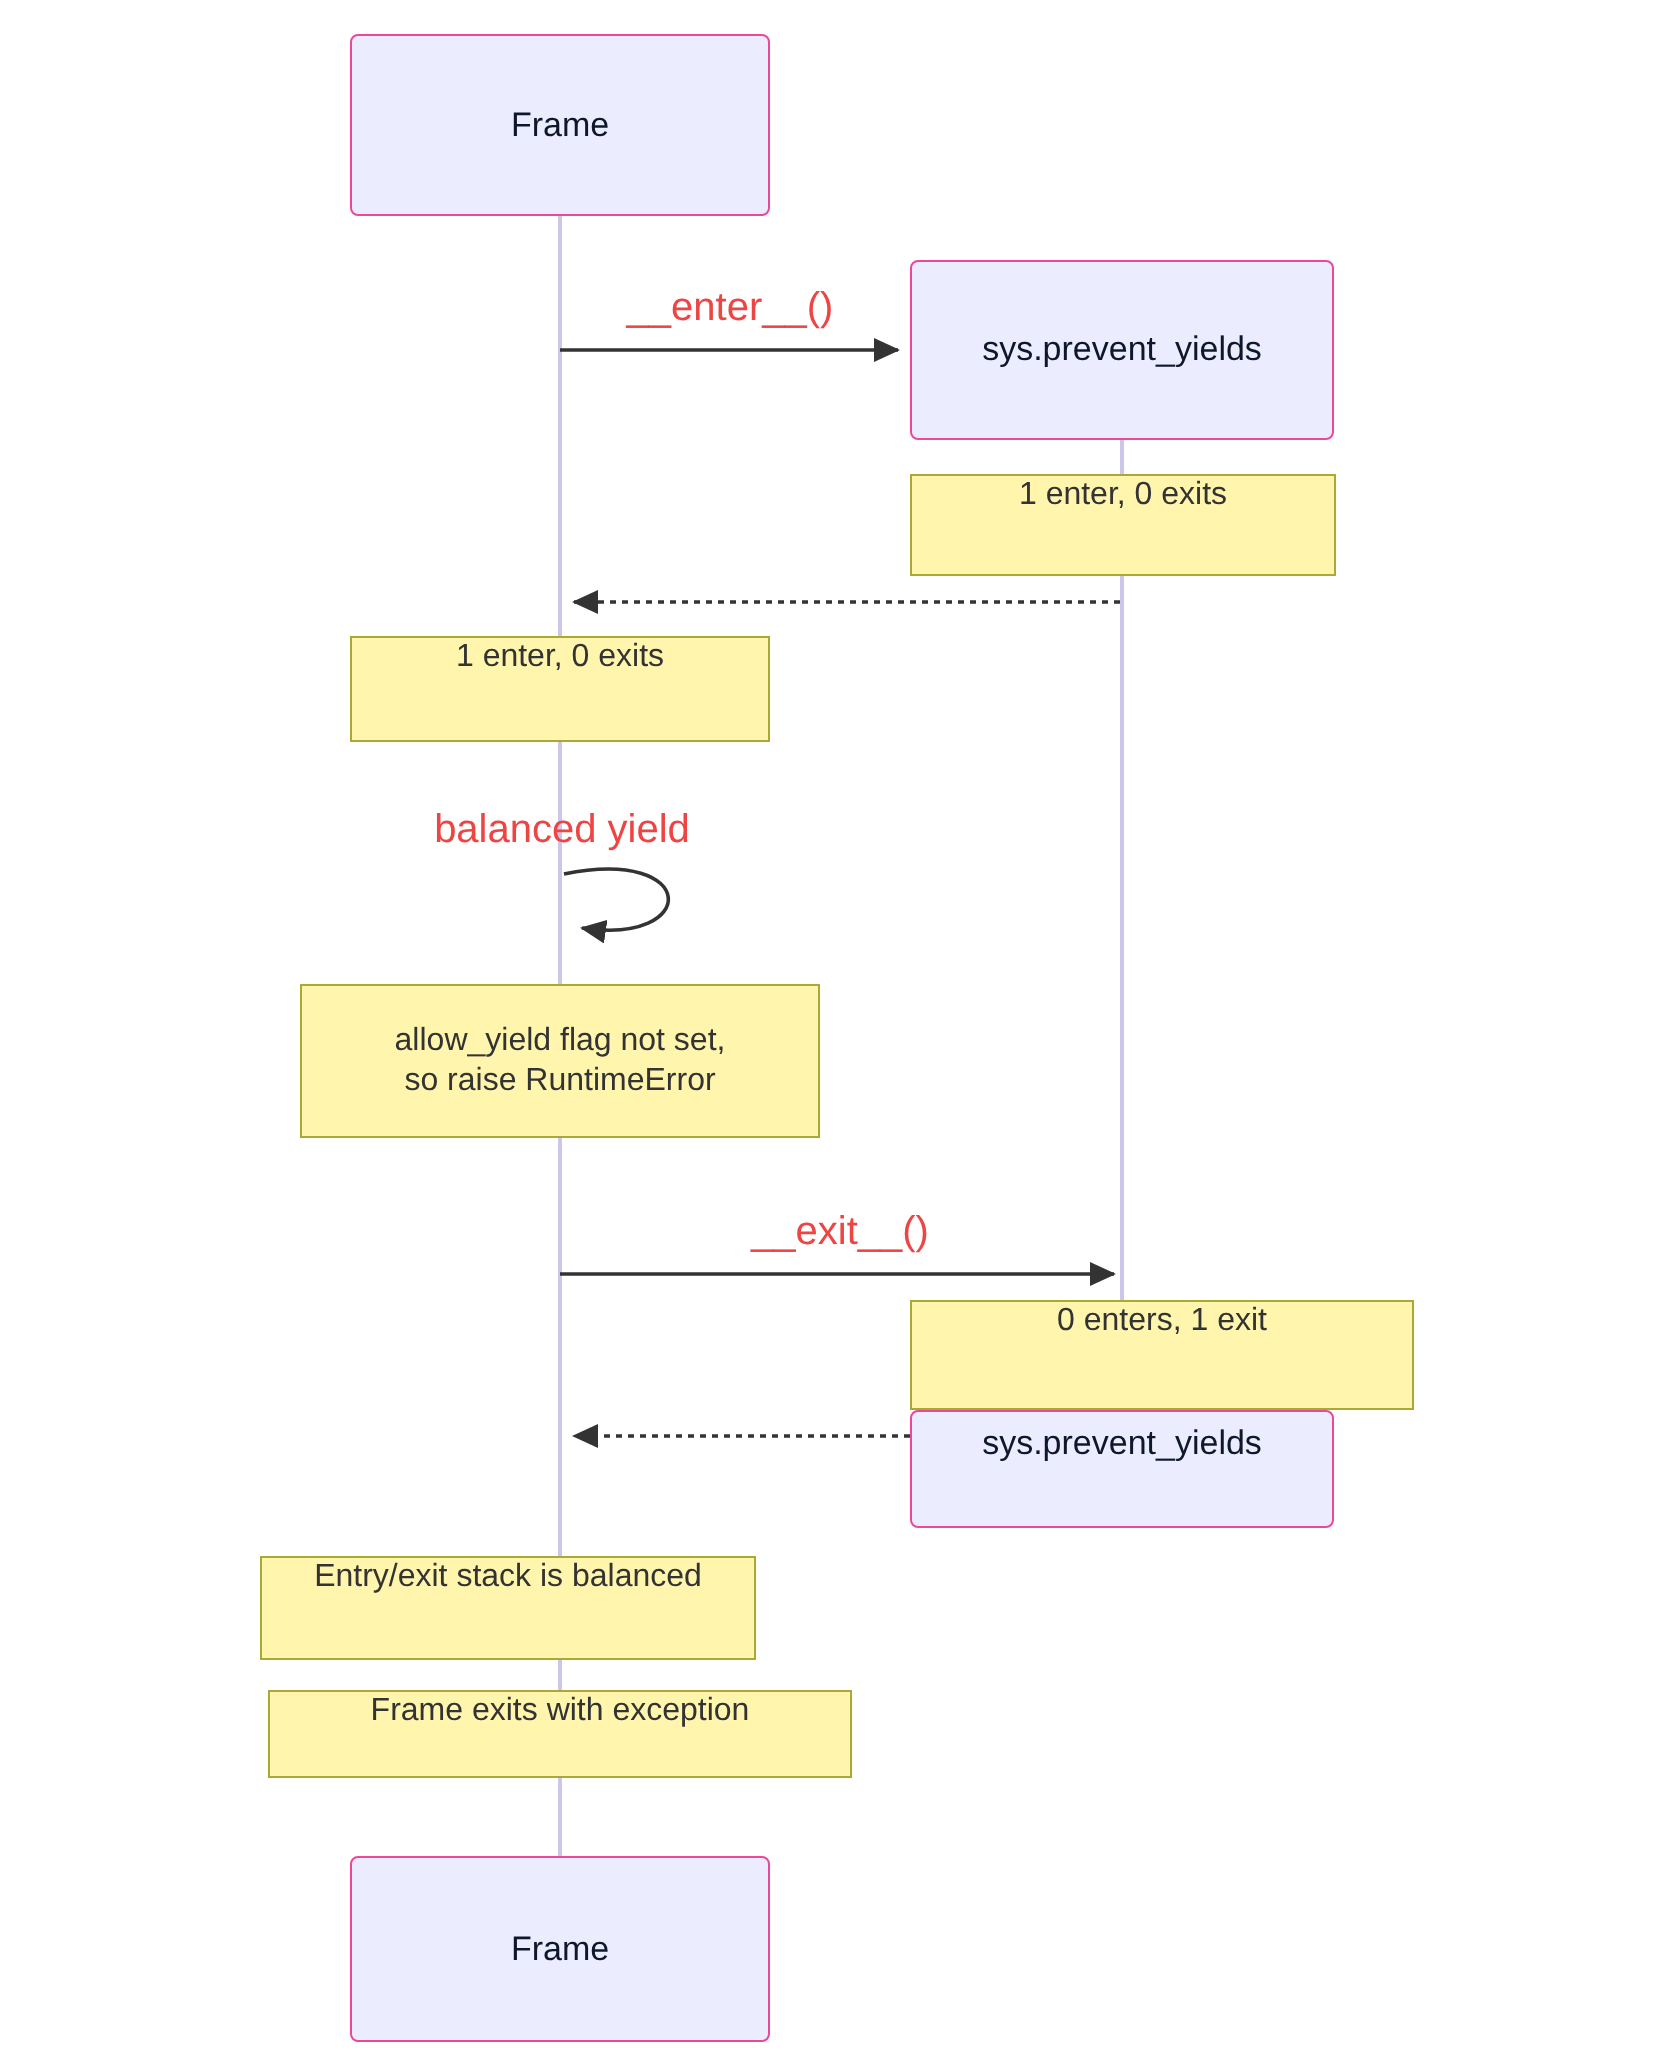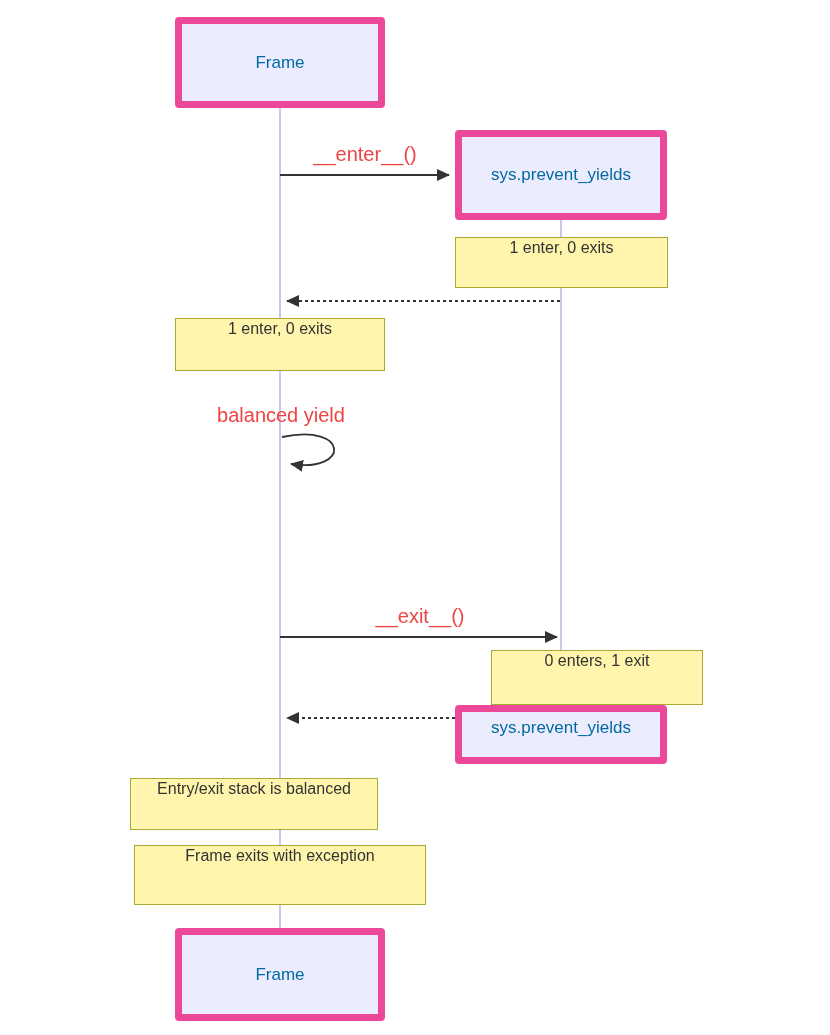--- a/index.html
+++ b/index.html
@@ -14,27 +14,27 @@
   }
   .layer-svg{
     position:absolute;
     left:0;top:0;
     z-index:1;
   }
   .actor{
     position:absolute;
     z-index:2;
     background:#ECECFF;
-    border:7px solid #ec4899;
+    border:1px solid #ec4899;
     border-radius:4px;
     display:flex;
     align-items:center;
     justify-content:center;
     font-size:17px;
-    color:#0369a1;
+    color:#0f172a;
     box-sizing:border-box;
   }
   .actor.text-top{
     align-items:flex-start;
     padding-top:6px;
   }
   .note{
     position:absolute;
     z-index:2;
     background:#fff5ad;
@@ -105,26 +105,30 @@
   <div class="msg-label" style="left:281px; top:404px;">balanced yield</div>
 
   <div class="note" style="left:455px; top:237px; width:213px; height:51px;">
     <span>1 enter, 0 exits</span>
   </div>
 
   <div class="note" style="left:175px; top:318px; width:210px; height:53px;">
     <span>1 enter, 0 exits</span>
   </div>
 
+  <div class="note" style="left:150px; top:492px; width:260px; height:77px; flex-direction:column;">
+    <span>allow_yield flag not set,</span>
+    <span>so raise RuntimeError</span>
+  </div>
 
-  <div class="note" style="left:455px; top:650px; width:212px; height:55px;margin-left:36px;">
+  <div class="note" style="left:455px; top:650px; width:252px; height:55px;">
     <span>0 enters, 1 exit</span>
   </div>
 
   <div class="note" style="left:130px; top:778px; width:248px; height:52px;">
     <span>Entry/exit stack is balanced</span>
   </div>
 
-  <div class="note" style="left:134px; top:845px; width:292px; height:60px;">
+  <div class="note" style="left:134px; top:845px; width:292px; height:44px;">
     <span>Frame exits with exception</span>
   </div>
 
 </div>
 
 </body></html>

